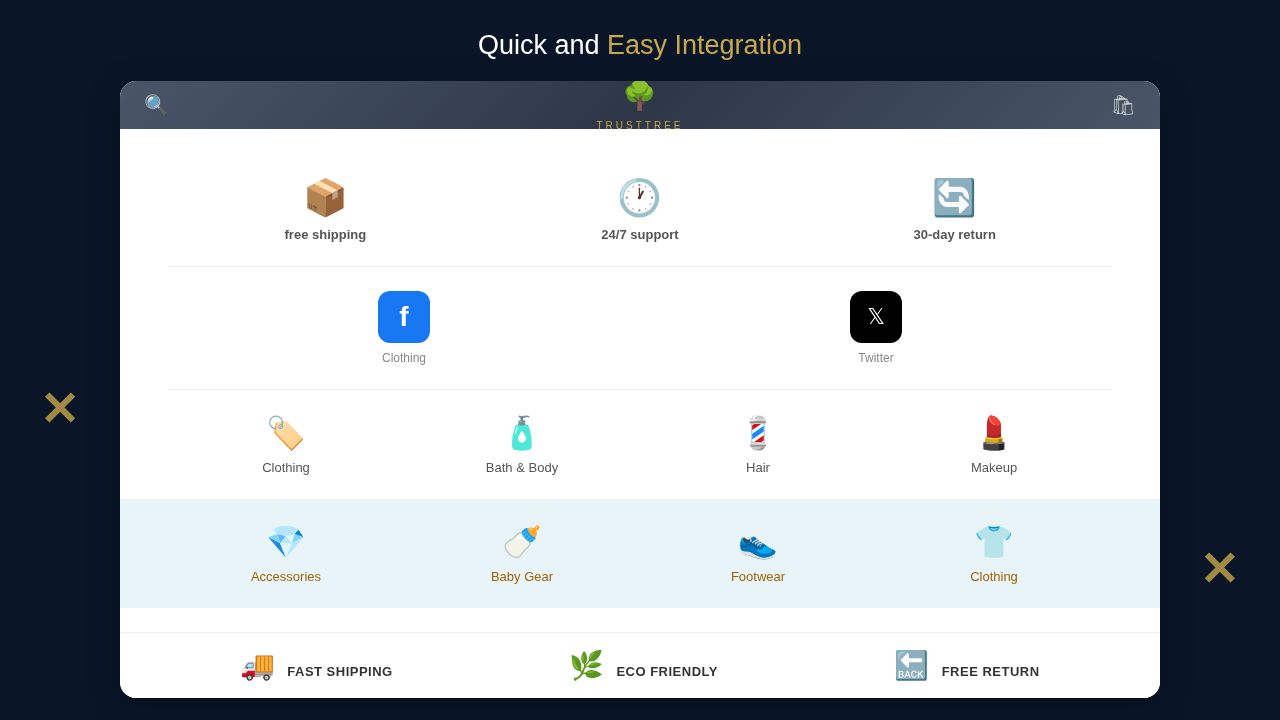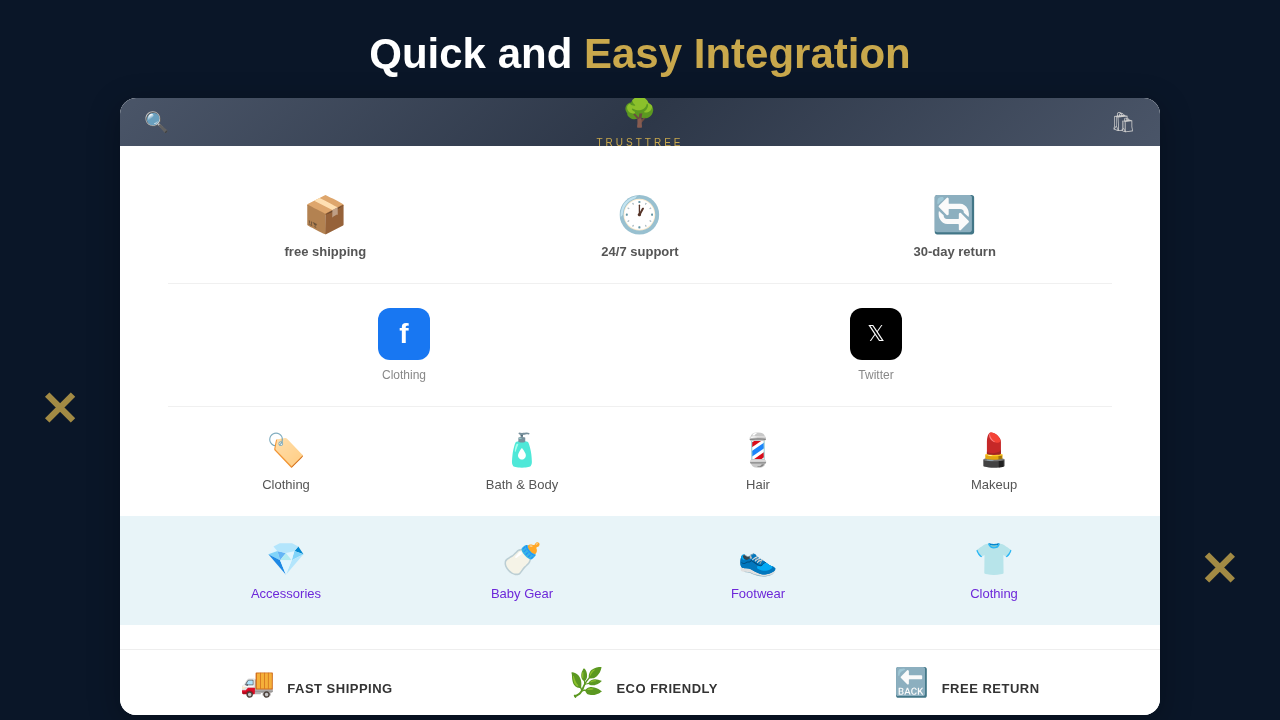--- a/index.html
+++ b/index.html
@@ -15,22 +15,22 @@
 
     
     .page-header {
       width: 100%;
       text-align: center;
       padding: 30px 0 20px;
       position: relative;
     }
 
     .page-title {
-      font-size: 42px;
-      font-weight: 700;
+      font-size: 27px;
+      font-weight: 400;
       color: white;
     }
 
     .page-title-accent {
       color: #c9a84c;
     }
 
     
     .x-mark-left {
       position: absolute;
@@ -237,21 +237,21 @@
       flex-direction: column;
       align-items: center;
       gap: 8px;
       flex: 1;
       padding: 8px;
       cursor: pointer;
     }
 
     .category-label-highlight {
       font-size: 13px;
-      color: #6d28d9;
+      color: #a16207;
     }
 
     
     .bottom-bar {
       background: white;
       display: flex;
       justify-content: space-around;
       align-items: center;
       padding: 16px 32px;
       border-top: 1px solid #eee;

